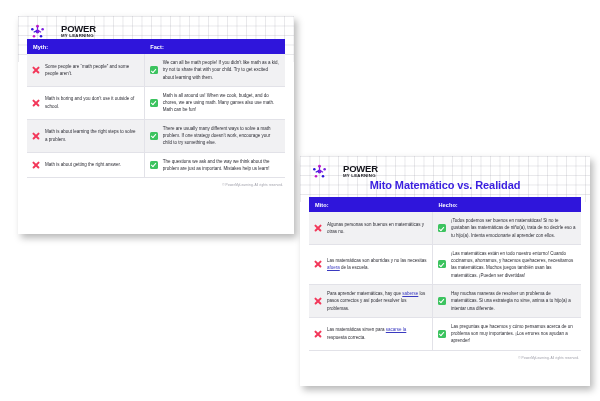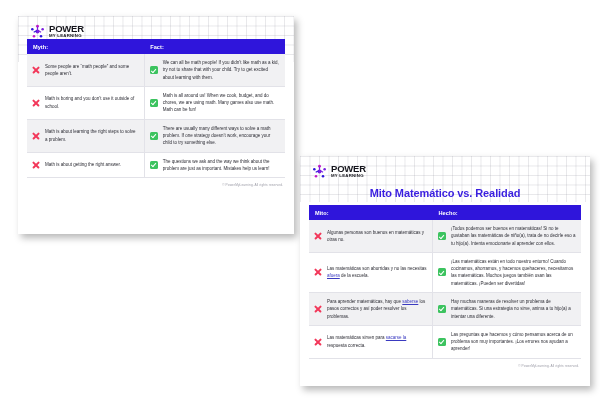--- a/index.html
+++ b/index.html
@@ -53,21 +53,21 @@
   .card-inner {
     position: relative;
     z-index: 2;
     padding: 0 9px;
   }
 
   
   .logo {
     display: flex;
     align-items: center;
-    gap: 4px;
+    gap: 16px;
     padding-top: 8px;
     padding-left: 3px;
   }
   .logo-mark {
     width: 15px;
     height: 15px;
     flex: 0 0 auto;
   }
   .logo-words {
     display: flex;
@@ -93,21 +93,21 @@
     text-align: center;
     color: #3a1fe0;
     font-weight: bold;
     font-size: 11px;
     letter-spacing: -0.1px;
     margin-top: 7px;
     margin-bottom: 6px;
   }
   .card-es .card-title {
     font-size: 11px;
-    margin-top: 8px;
+    margin-top: 0;
   }
 
   
   table.cmp {
     width: 100%;
     border-collapse: collapse;
     table-layout: fixed;
   }
   table.cmp th {
     background: #2f15db;

